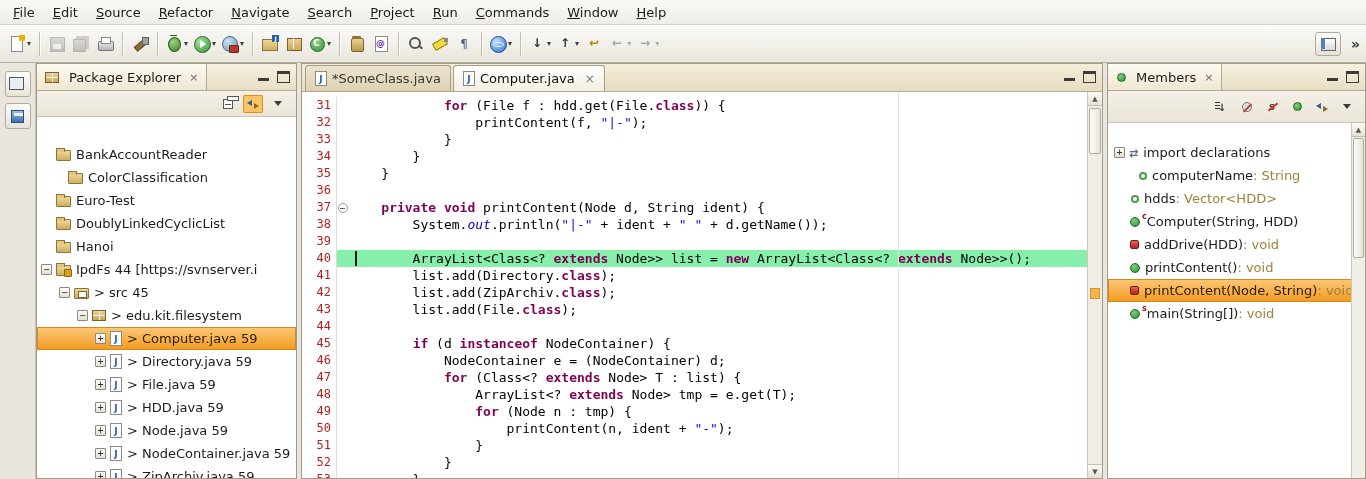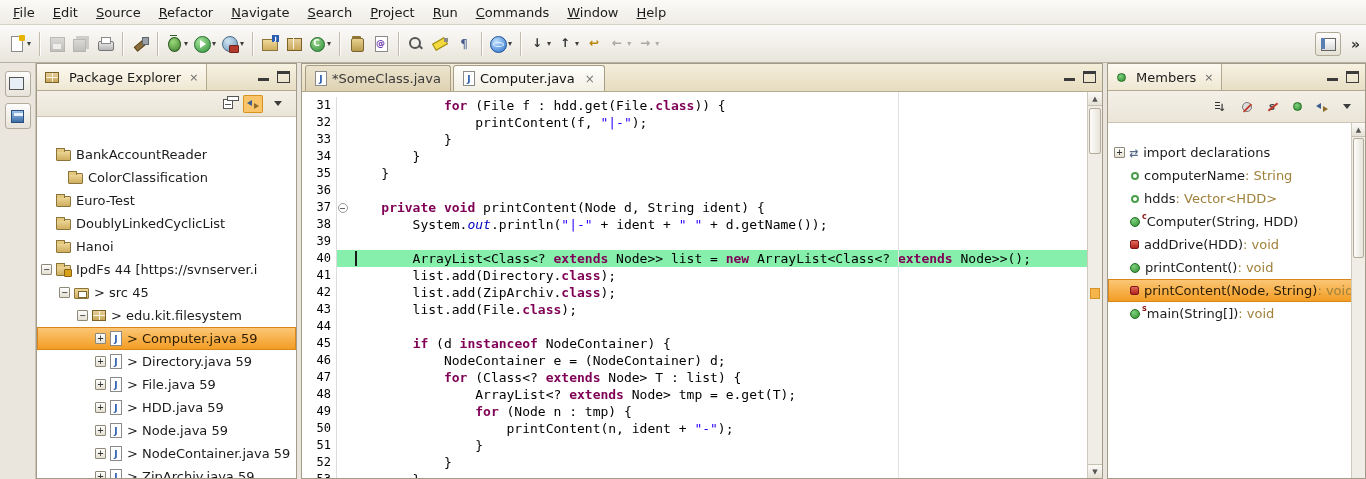--- a/index.html
+++ b/index.html
@@ -142,21 +142,21 @@
   .etab{height:26px;display:flex;align-items:center;gap:5px;padding:0 9px;border:1px solid #a69d87;border-bottom:none;border-radius:3px 3px 0 0;margin-right:2px;background:linear-gradient(#ece4cf,#ded2b2);color:#3a3a3a}
   .etab.active{background:linear-gradient(#fefefc,#f3efe3);color:#111}
   .etab .ticon{margin-right:0}
   .tab-close{color:#777;font-size:12px;margin-left:5px}
   .tab-fill{flex:1}
   .tab-btns{display:flex;gap:7px;align-items:center;padding:0 6px 8px 0}
 
   .editor{flex:1;position:relative;background:#fff;overflow:hidden}
   .lines{position:absolute;top:5px;left:0;right:15px}
   .line{display:flex;height:17px;line-height:17px;font-family:"DejaVu Sans Mono","Liberation Mono",monospace;font-size:13px}
-  .ln{width:34px;flex:none;text-align:right;padding-right:5px;color:#000000;font-size:12px;background:#fff}
+  .ln{width:34px;flex:none;text-align:right;padding-right:5px;color:#b91c1c;font-size:12px;background:#fff}
   .fold{width:12px;flex:none;border-left:1px solid #dcdcdc;position:relative;background:#fff}
   .fm:before{content:"";position:absolute;top:4px;left:1px;width:8px;height:8px;border:1px solid #9a9a9a;border-radius:50%;background:#fff}
   .fm:after{content:"";position:absolute;top:9px;left:3px;width:5px;height:1px;background:#666}
   .ct{flex:1;white-space:pre;position:relative;padding-left:2px;color:#000}
   .line.cur .fold,.line.cur .ct{background:#86efac}
   .tk-k{color:#7f0055;font-weight:bold}
   .tk-s{color:#2a00ff}
   .tk-o{color:#0000c0;font-style:italic}
   .caret{position:absolute;left:7px;top:1px;width:2px;height:15px;background:#1a1a1a}
   .pmargin{position:absolute;top:0;bottom:0;left:596px;width:1px;background:#e2e2e2;z-index:4}
@@ -576,21 +576,21 @@
       <span class="vt-btn">
           <span class="i-vmenu"></span>
         </span>
     </div>
     <div class="mlist" id="memlist">
       <div class="trow" style="padding-left: 6px;">
           <span class="exp box">+</span>
           <span class="ticon i-imports"></span>
           <span class="tlabel">import declarations</span>
         </div>
-        <div class="trow" style="padding-left: 6px; text-align: right;">
+        <div class="trow" style="padding-left: 14px; text-align: right;">
           <span class="exp"></span>
           <span class="ticon i-field"></span>
           <span class="tlabel">computerName</span>
           <span class="suffix"> : String</span>
         </div>
         <div class="trow" style="padding-left: 6px;">
           <span class="exp"></span>
           <span class="ticon i-field"></span>
           <span class="tlabel">hdds</span>
           <span class="suffix"> : Vector&lt;HDD&gt;</span>

